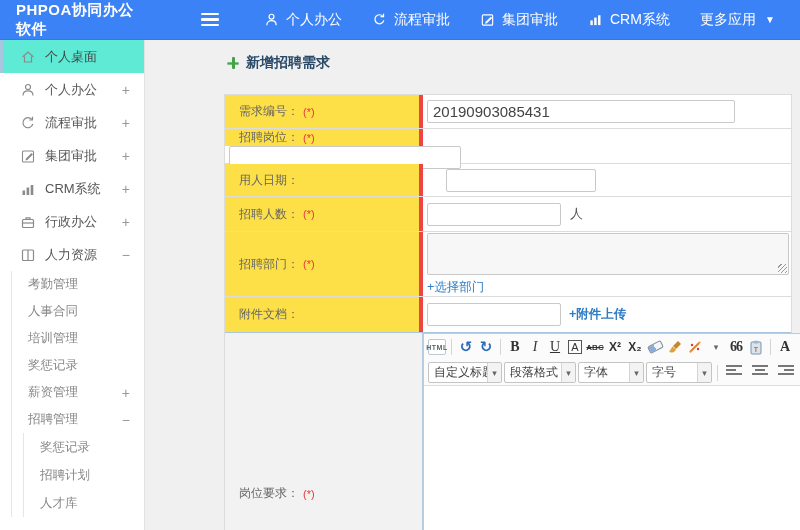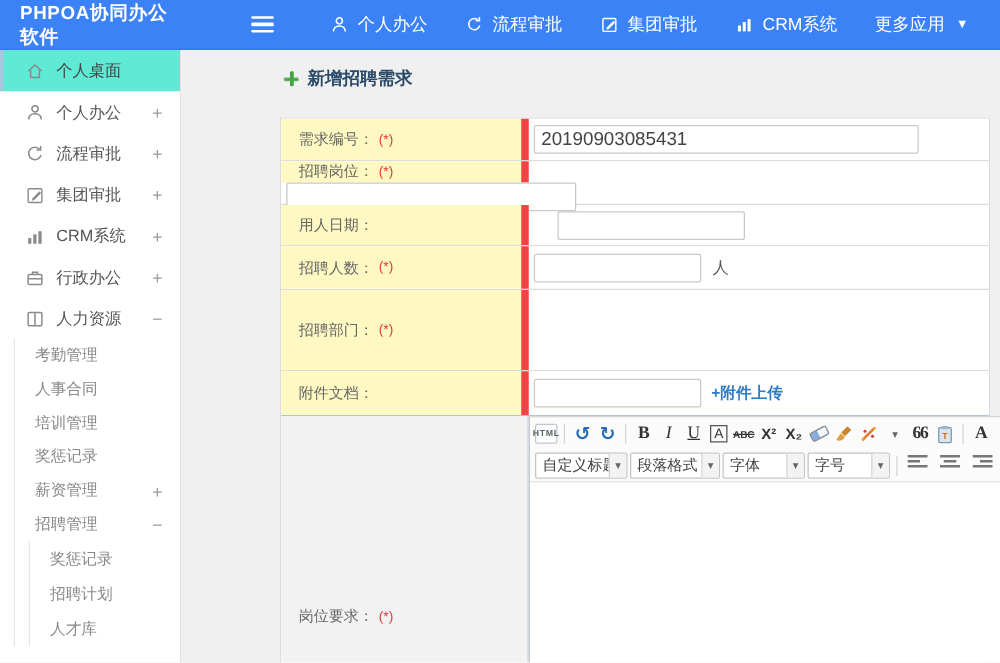--- a/index.html
+++ b/index.html
@@ -39,21 +39,21 @@
   .plus-ico { position:relative; width:12px; height:12px; }
   .plus-ico::before { content:""; position:absolute; left:0; top:4.5px; width:12px; height:3px;
     background:#43a447; border-radius:1px; box-shadow:0 0 0 .5px rgba(255,255,255,.6) inset; }
   .plus-ico::after  { content:""; position:absolute; top:0; left:4.5px; width:3px; height:12px;
     background:#43a447; border-radius:1px; }
 
   
   .form { width:568px; margin:21px 0 0 79px; background:#fff;
     border:1px solid #dcdcdc; border-bottom:none; }
   .frow { display:flex; border-bottom:1px solid #dcdcdc; background:#fff; }
-  .frow .lbl { width:198px; flex:0 0 auto; background:#fef9c3; border-right:6px solid #ef4444;
+  .frow .lbl { width:198px; flex:0 0 auto; background:#fde047; border-right:4px solid #ef4444;
     display:flex; align-items:center; padding-left:14px; font-size:12px; color:#666; gap:4px; }
   .frow .req { color:#e03a3a; font-size:11px; }
   .frow .val { flex:1; display:flex; align-items:center; padding-left:4px; min-width:0; }
   .txt { height:23px; border:1px solid #c9c9c9; border-radius:2px; padding:0 5px;
     font-size:14px; color:#444; font-family:inherit; background:#fff; }
   .r1 { height:34px; } .r2 { height:35px;flex-direction:column; } .r3 { height:33px;gap:19px; } .r4 { height:35px; }
   .r5 { height:65px; } .r6 { height:36px; }
   .suffix { margin-left:9px; font-size:13px; color:#555; }
   .blue-link { color:#2e7cc3; font-size:12.5px; text-decoration:none; cursor:pointer; }
   .r5 .val { flex-direction:column; align-items:flex-start; justify-content:center; gap:4px; }
@@ -309,20 +309,24 @@
           <input class="txt" style="width: 134px;">
           <span class="suffix">人</span>
         </div>
       </div>
 
       <div class="frow r5">
         <div class="lbl">
           <span>招聘部门：</span>
           <span class="req">(*)</span>
         </div>
+        <div class="val">
+          <div class="dept-area"></div>
+          <a class="blue-link">+选择部门</a>
+        </div>
       </div>
 
       <div class="frow r6">
         <div class="lbl">
           <span>附件文档：</span>
         </div>
         <div class="val">
           <input class="txt" style="width: 134px;">
           <a class="blue-link">+附件上传</a>
         </div>

